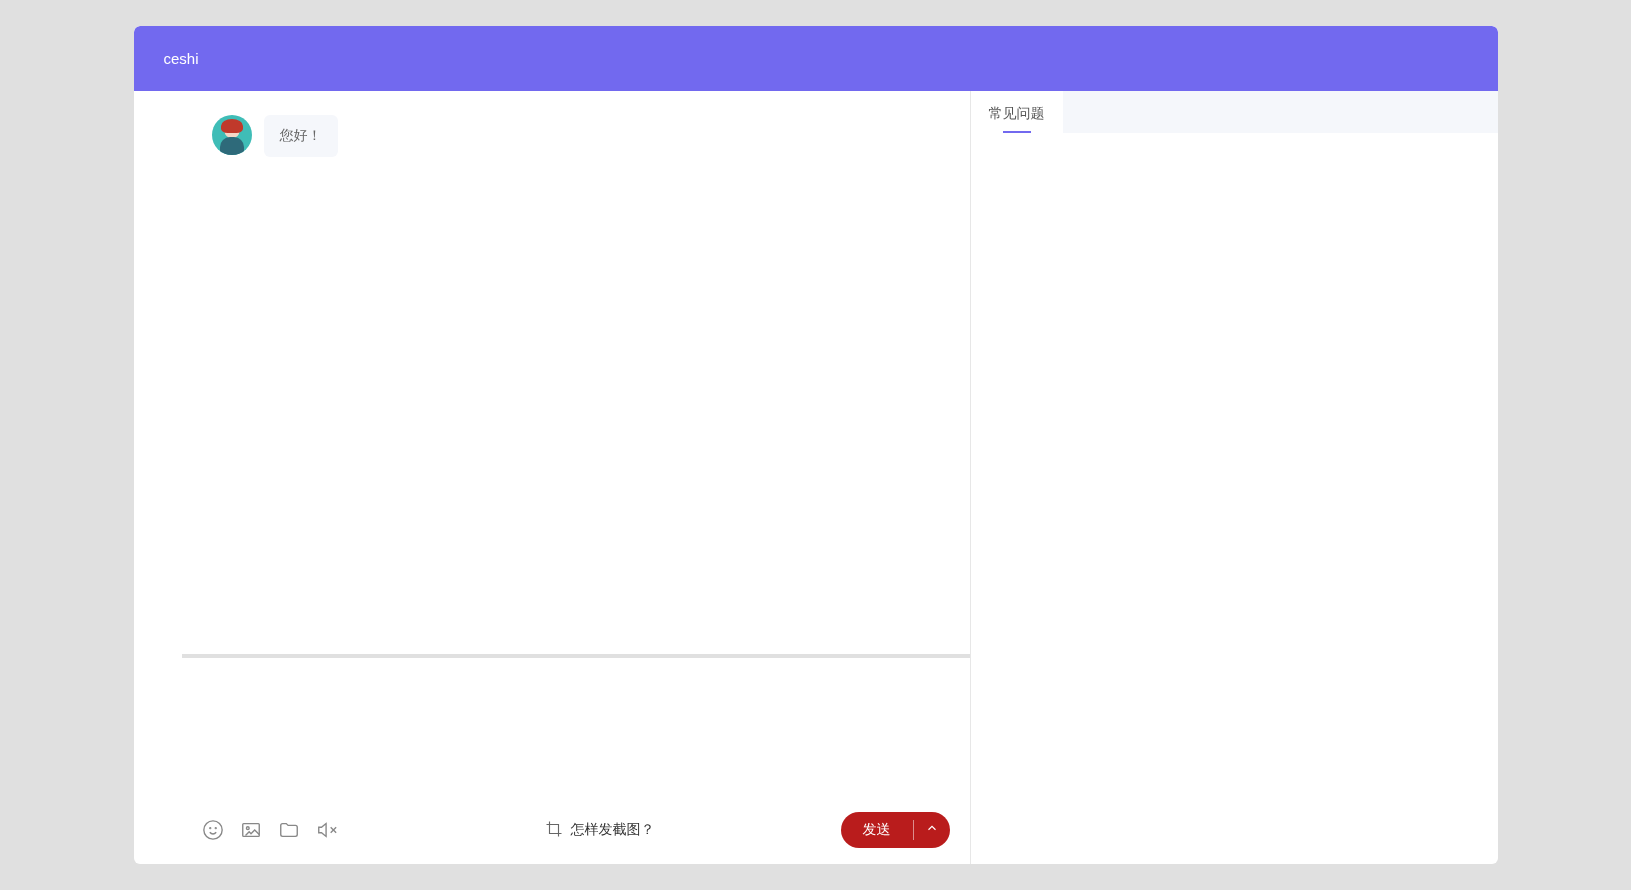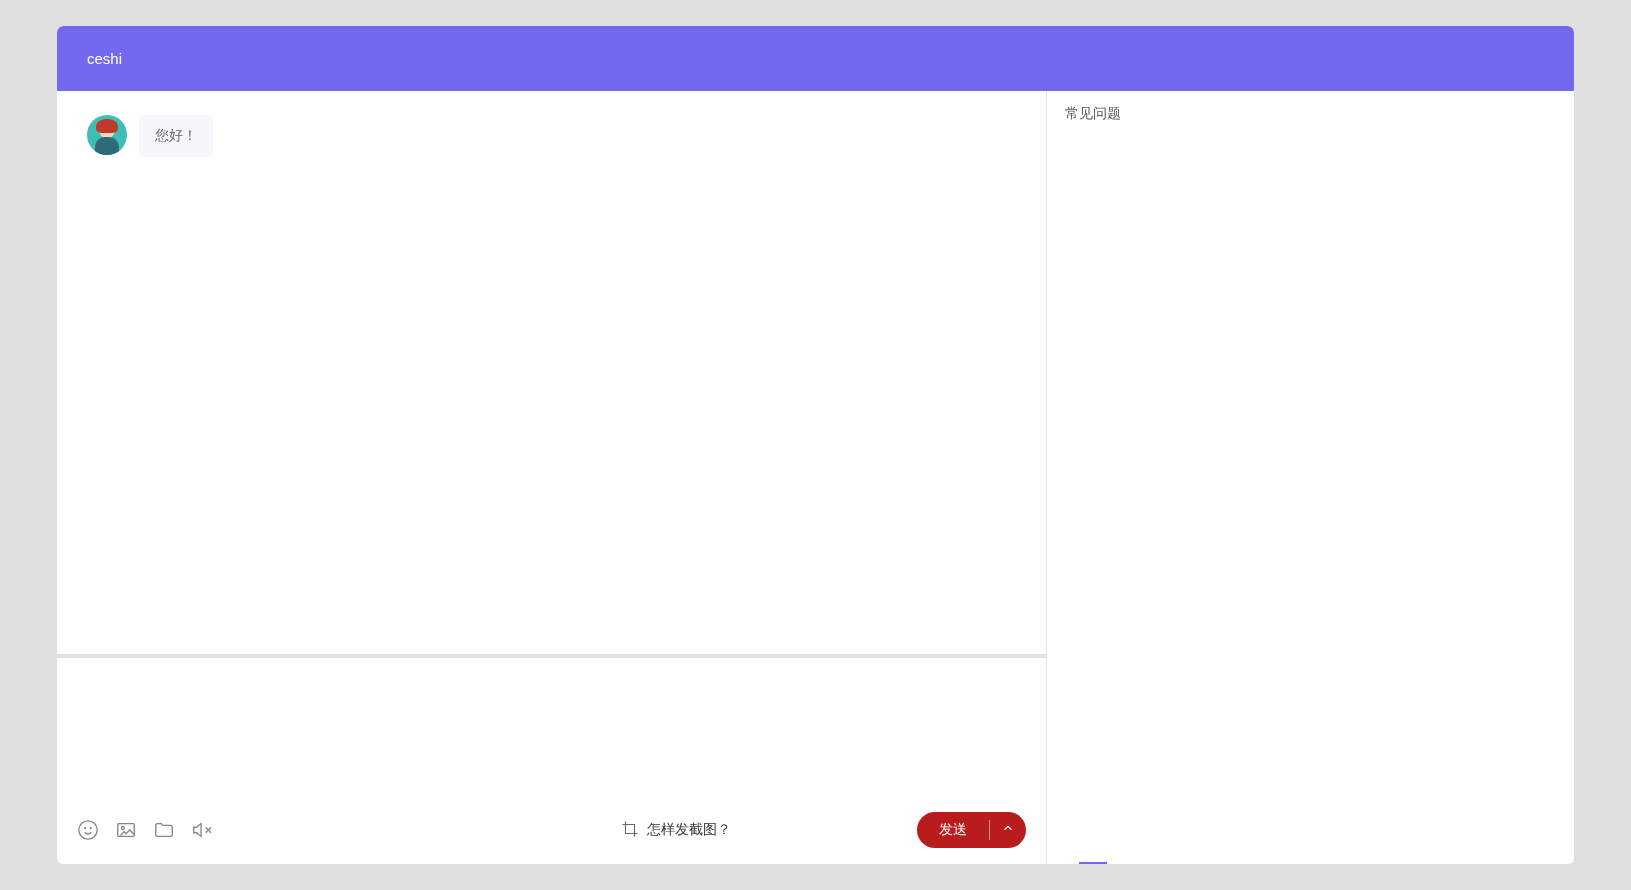--- a/index.html
+++ b/index.html
@@ -11,21 +11,21 @@
       font-family: -apple-system, BlinkMacSystemFont, "Segoe UI", "PingFang SC", "Microsoft YaHei", sans-serif;
       background: #e0e0e0;
       width: 1631px;
       height: 890px;
       overflow: hidden;
       display: flex;
       justify-content: center;
       padding-top: 26px;
     }
     .window {
-      width: 1517px;
+      width: 1364px;
       height: 838px;
       background: #fff;
       border-radius: 6px;
       overflow: hidden;
       display: flex;
       flex-direction: column;
     }
     .topbar {
       background: #7269ef;
       height: 65px;
@@ -39,20 +39,21 @@
     .body-row {
       flex: 1;
       display: flex;
       min-height: 0;
     }
     .chat-area {
       flex: 1;
       display: flex;
       flex-direction: column;
       min-width: 0;
+      margin-left: 48px;
     }
     .messages {
       flex: 1;
       padding: 24px 30px;
       overflow-y: auto;
     }
     .msg-row {
       display: flex;
       align-items: flex-start;
       gap: 12px;
@@ -197,21 +198,21 @@
       width: 14px;
       height: 14px;
       stroke: #fff;
       fill: none;
       stroke-width: 2;
     }
     .side-panel {
       width: 528px;
       border-left: 1px solid #e7e7e7;
       display: flex;
-      flex-direction: row;
+      flex-direction: column;
     }
     .side-tabs {
       display: flex;
       background: #f5f7fb;
     }
     .side-tab {
       padding: 14px 18px 10px 18px;
       font-size: 14px;
       color: #888;
       cursor: pointer;

